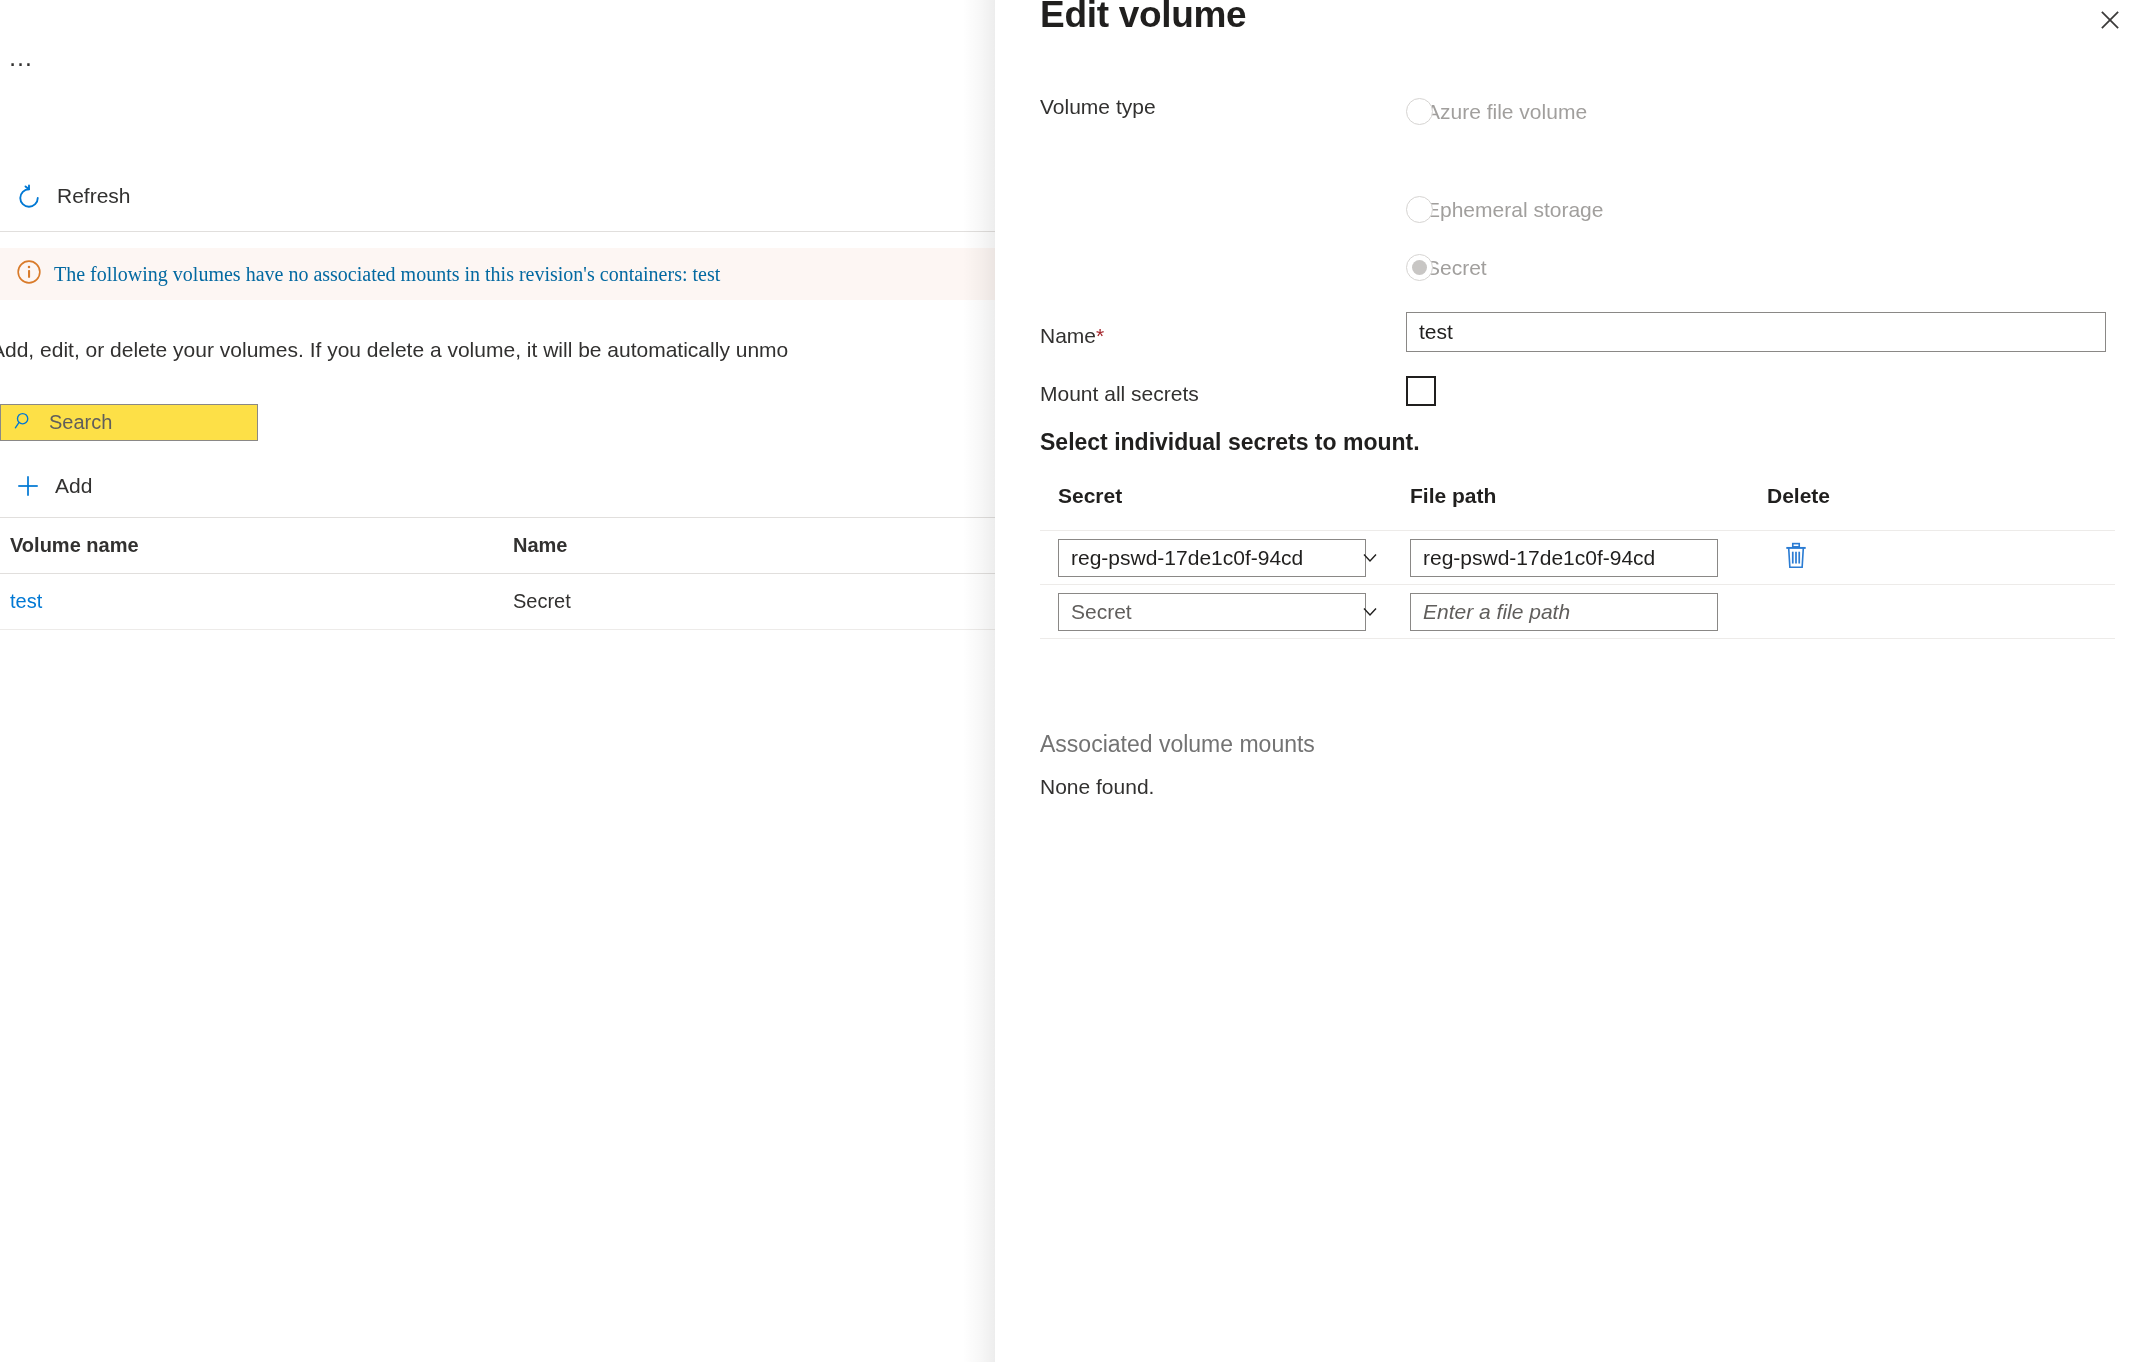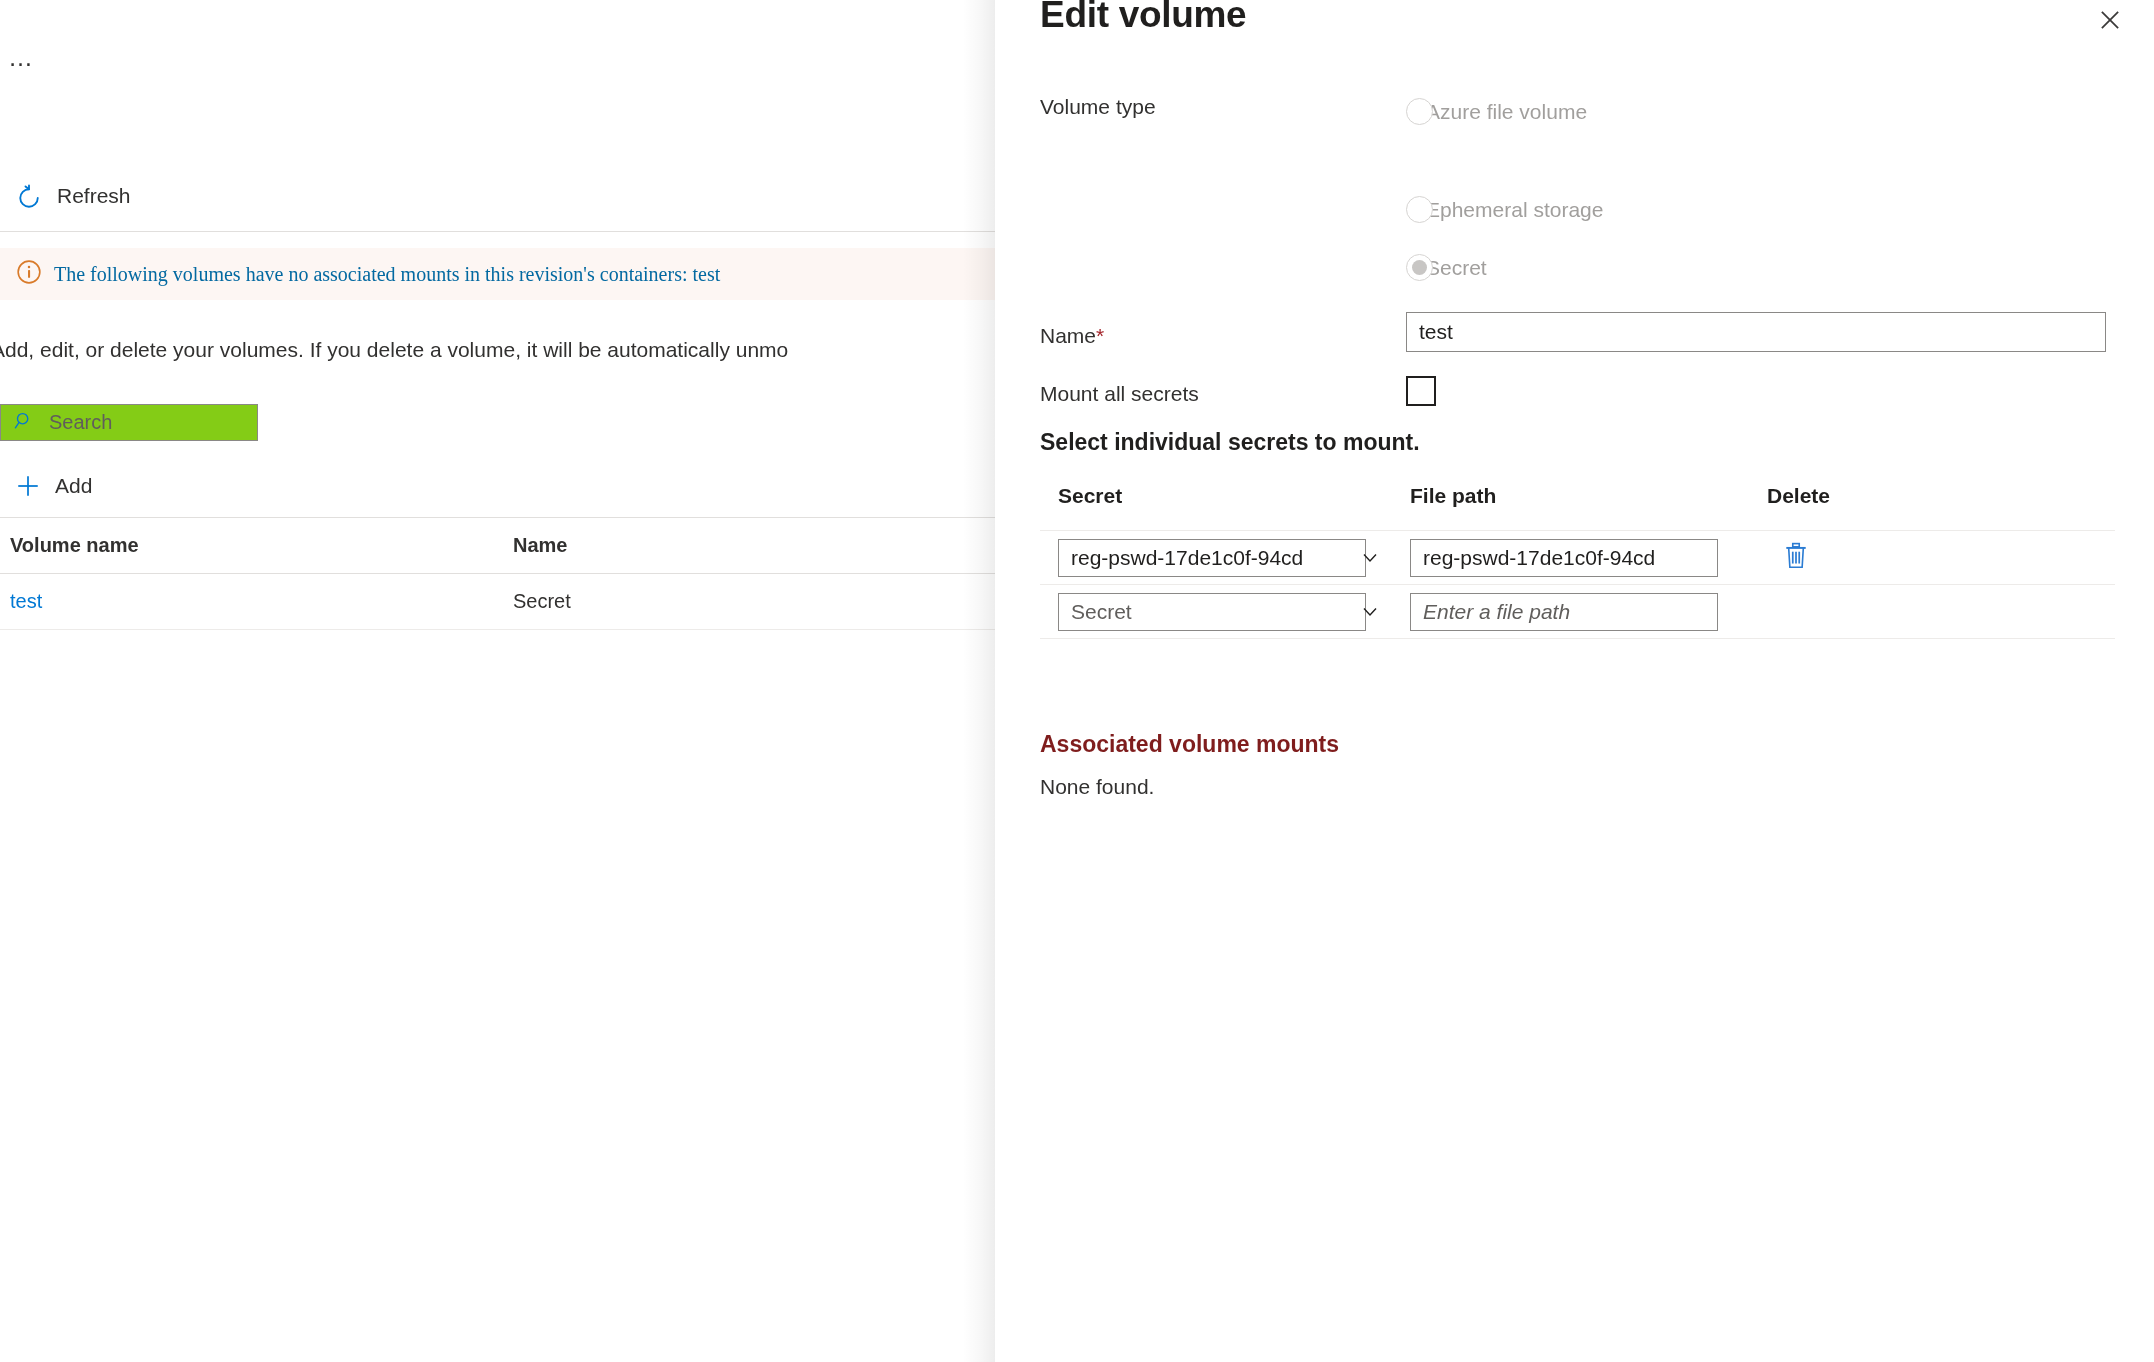--- a/index.html
+++ b/index.html
@@ -49,21 +49,21 @@
   .info-text { margin-left: 12px; font-size: 20px; color: #0369a1; white-space: nowrap; font-family: Liberation Serif, serif; }
 
   .desc-text {
     position: absolute; left: -9px; top: 338px;
     font-size: 21px; color: #323130; white-space: nowrap;
   }
 
   .search-box {
     position: absolute; left: 0px; top: 404px;
     width: 258px; height: 37px;
-    border: 1px solid #8a8886; background: #84cc16;
+    border: 1px solid #8a8886; background: #fde047;
     display: flex; align-items: center;
   }
   .search-icon { margin-left: 12px; width: 22px; height: 22px; flex:none; }
   .search-placeholder { margin-left: 14px; font-size: 20px; color: #605e5c; }
 
   .add-bar {
     position: absolute; left: 0; top: 463px;
     width: 995px; height: 55px;
     border-bottom: 1px solid #e1dfdd;
   }
@@ -199,21 +199,21 @@
   }
   .path-input::placeholder { color: #605e5c; font-style: italic; }
   .del-btn {
     margin-left: 32px; width: 34px; height: 34px;
     display: flex; align-items: center; justify-content: center;
     cursor: pointer;
   }
 
   .assoc-title {
     position: absolute; left: 45px; top: 731px;
-    font-size: 23px; font-weight: bold; color: #7f1d1d; text-align: right;
+    font-size: 23px; font-weight: normal; color: #737373; text-align: right;
   }
   .assoc-none {
     position: absolute; left: 45px; top: 775px;
     font-size: 21px; color: #323130;
   }
 </style>
 </head>
 <body>
 
 <div id="root">

